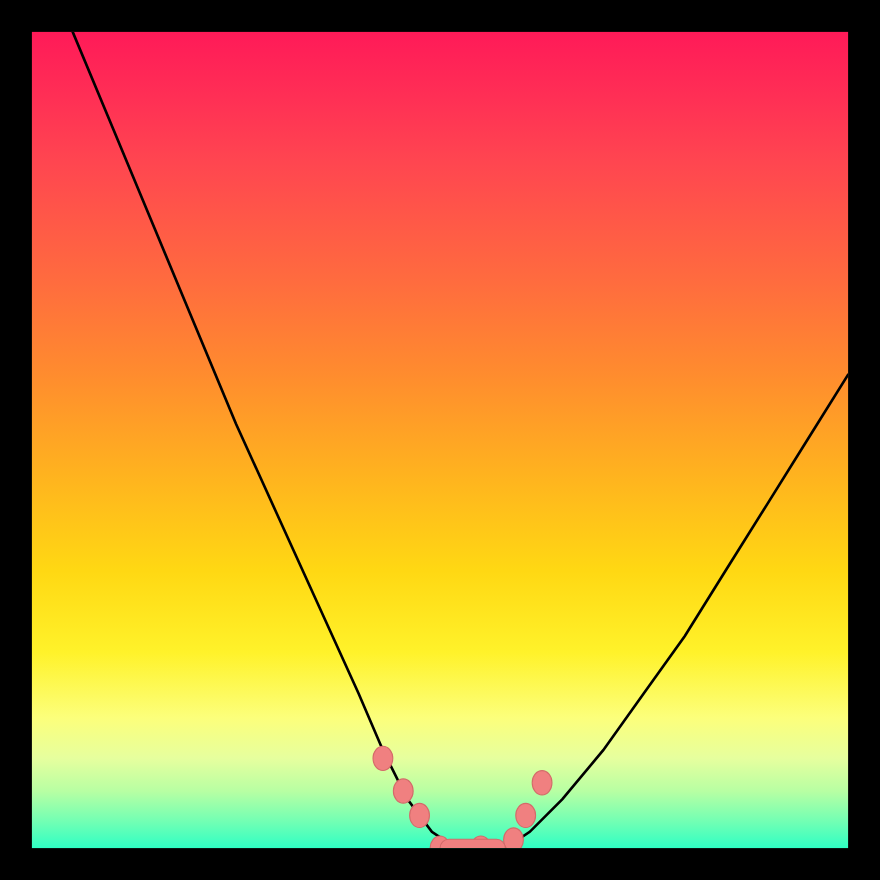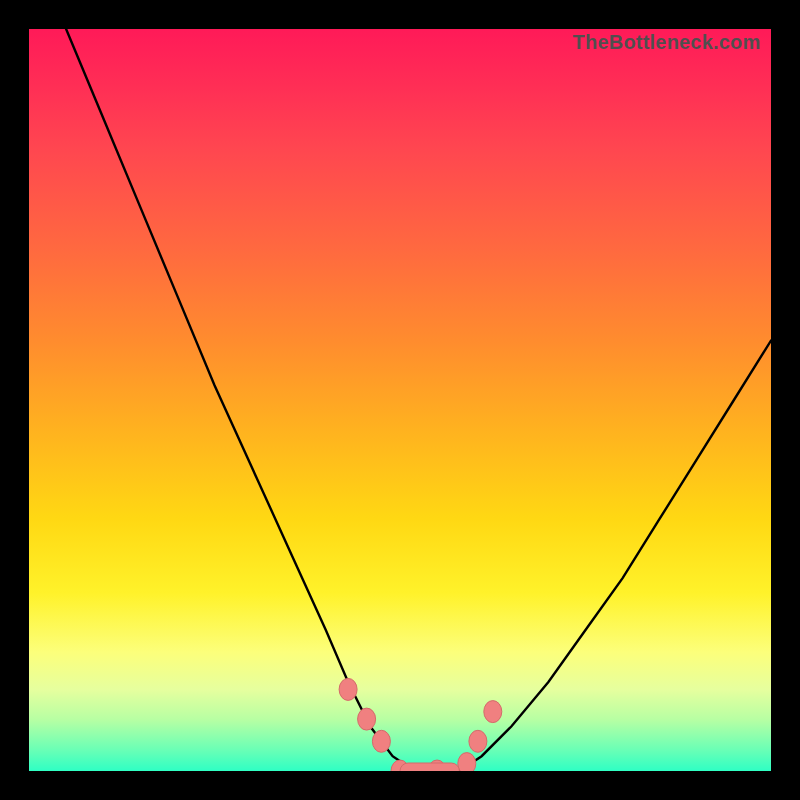--- a/index.html
+++ b/index.html
@@ -73,21 +73,20 @@
     fill: #f08080;
     stroke: #d46a6a;
     stroke-width: 1;
   }
 </style>
 </head>
 <body>
 
 <div class="frame">
   <div class="plot-area">
-    <div class="watermark">TheBottleneck.com</div>
 
     <svg class="overlay" viewBox="0 0 742 742" preserveAspectRatio="none">
       <path id="curve-path" class="curve" d="M37.1 0.0 L74.2 89.0 L111.3 178.1 L148.4 267.1 L185.5 356.2 L222.6 437.8 L259.7 519.4 L296.8 601.0 L319.1 653.0 L341.3 697.5 L363.6 727.2 L385.8 742.0 L408.1 742.0 L430.4 742.0 L452.6 727.2 L482.3 697.5 L519.4 653.0 L556.5 601.0 L593.6 549.1 L630.7 489.7 L667.8 430.4 L704.9 371.0 L742.0 311.6"></path>
       <g id="markers-group">
           <ellipse cx="319.1" cy="660.4" rx="9" ry="11" class="marker"></ellipse>
           <ellipse cx="337.6" cy="690.1" rx="9" ry="11" class="marker"></ellipse>
           <ellipse cx="352.4" cy="712.3" rx="9" ry="11" class="marker"></ellipse>
           <ellipse cx="371.0" cy="742.0" rx="9" ry="11" class="marker"></ellipse>
           <ellipse cx="408.1" cy="742.0" rx="9" ry="11" class="marker"></ellipse>
           <ellipse cx="437.8" cy="734.6" rx="9" ry="11" class="marker"></ellipse>

